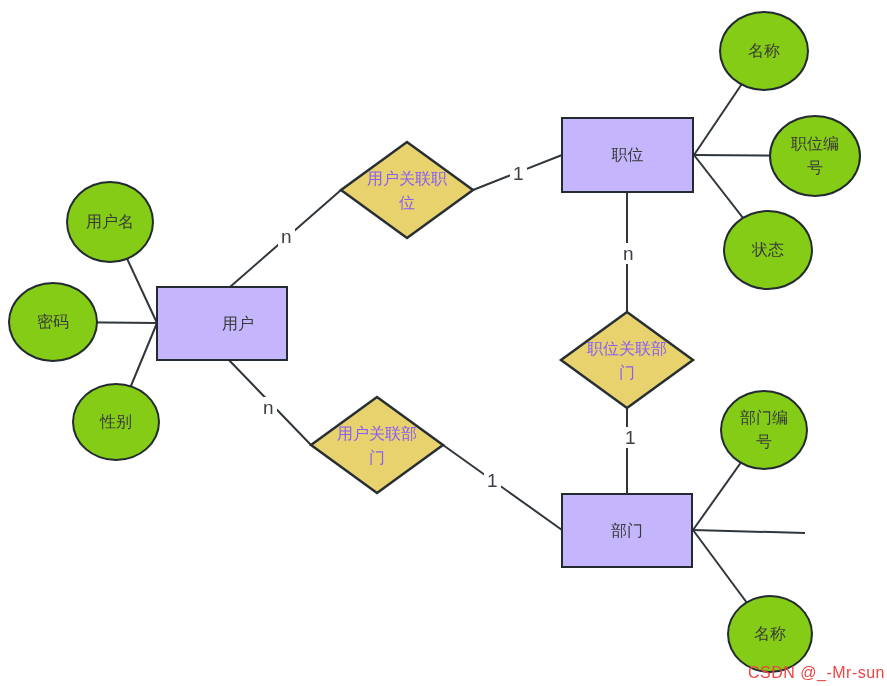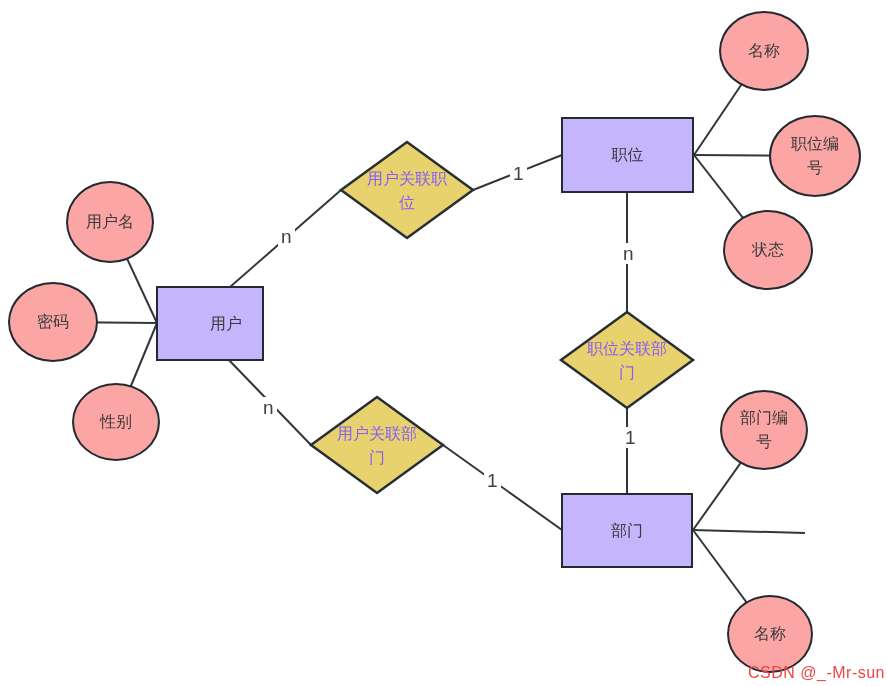--- a/index.html
+++ b/index.html
@@ -20,21 +20,21 @@
     align-items: center;
     justify-content: center;
     text-align: center;
     color: #3a3a3a;
     font-size: 16px;
     line-height: 1.5;
     white-space: pre-line;
     box-sizing: border-box;
   }
   .entity { background: #c4b5fd; border: 2px solid #232b31; }
-  .ellipse { background: #fca5a5; border: 2px solid #232b31; border-radius: 50%; text-align: center; }
+  .ellipse { background: #84cc16; border: 2px solid #232b31; border-radius: 50%; text-align: center; }
   .diamond-label {
     position: absolute;
     text-align: center;
     color: #8b5cf6;
     font-size: 16px;
     line-height: 1.5;
     white-space: pre-line;
   }
   .card {
     position: absolute;
@@ -77,21 +77,21 @@
     <line class="edge" x1="627" y1="192" x2="627" y2="313"></line>
     <line class="edge" x1="627" y1="407" x2="627" y2="494"></line>
     <line class="edge" x1="226" y1="357" x2="311" y2="445"></line>
     <line class="edge" x1="443" y1="445" x2="562" y2="530"></line>
 
     <polygon class="diamond" points="341,190 407,142 473,190 407,238" fill="#e7d26e"></polygon>
     <polygon class="diamond" points="561,360 627,312 693,360 627,408" fill="#e7d26e"></polygon>
     <polygon class="diamond" points="311,445 377,397 443,445 377,493" fill="#e7d26e"></polygon>
   </svg>
 
-  <div class="node entity" style="left:156px; top:286px; width:108px; height:75px;padding-left:32px;">
+  <div class="node entity" style="left:156px; top:286px; width:132px; height:75px;padding-left:32px;">
     <span>用户</span>
   </div>
   <div class="node entity" style="left:561px; top:117px; width:133px; height:76px;">
     <span>职位</span>
   </div>
   <div class="node ellipse" style="left:66px; top:181px; width:88px; height:82px;">
     <span>用户名</span>
   </div>
 
   <div class="node entity" style="left:561px; top:493px; width:132px; height:75px;">

